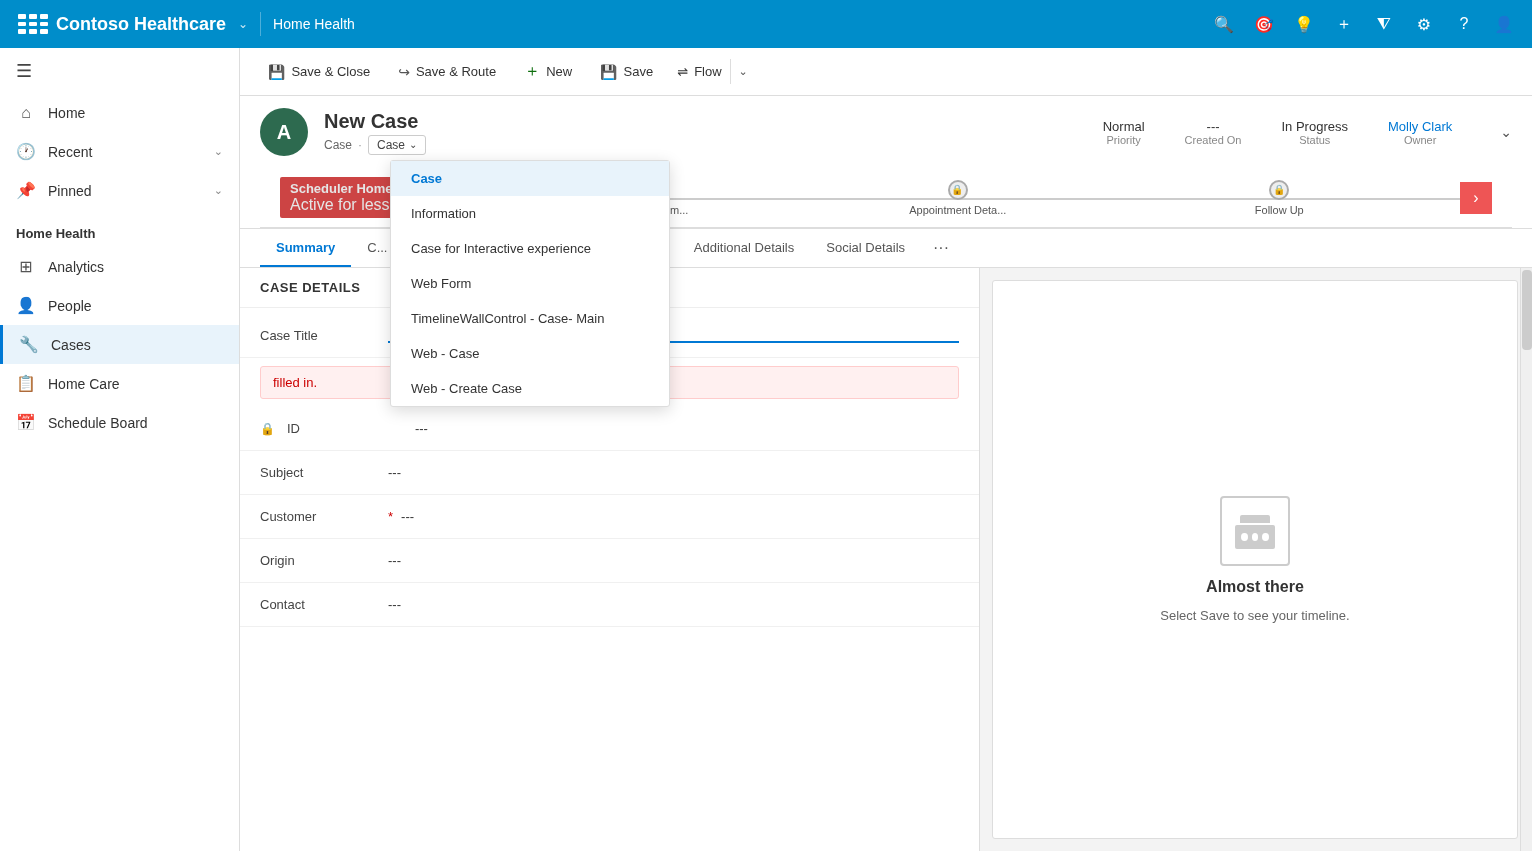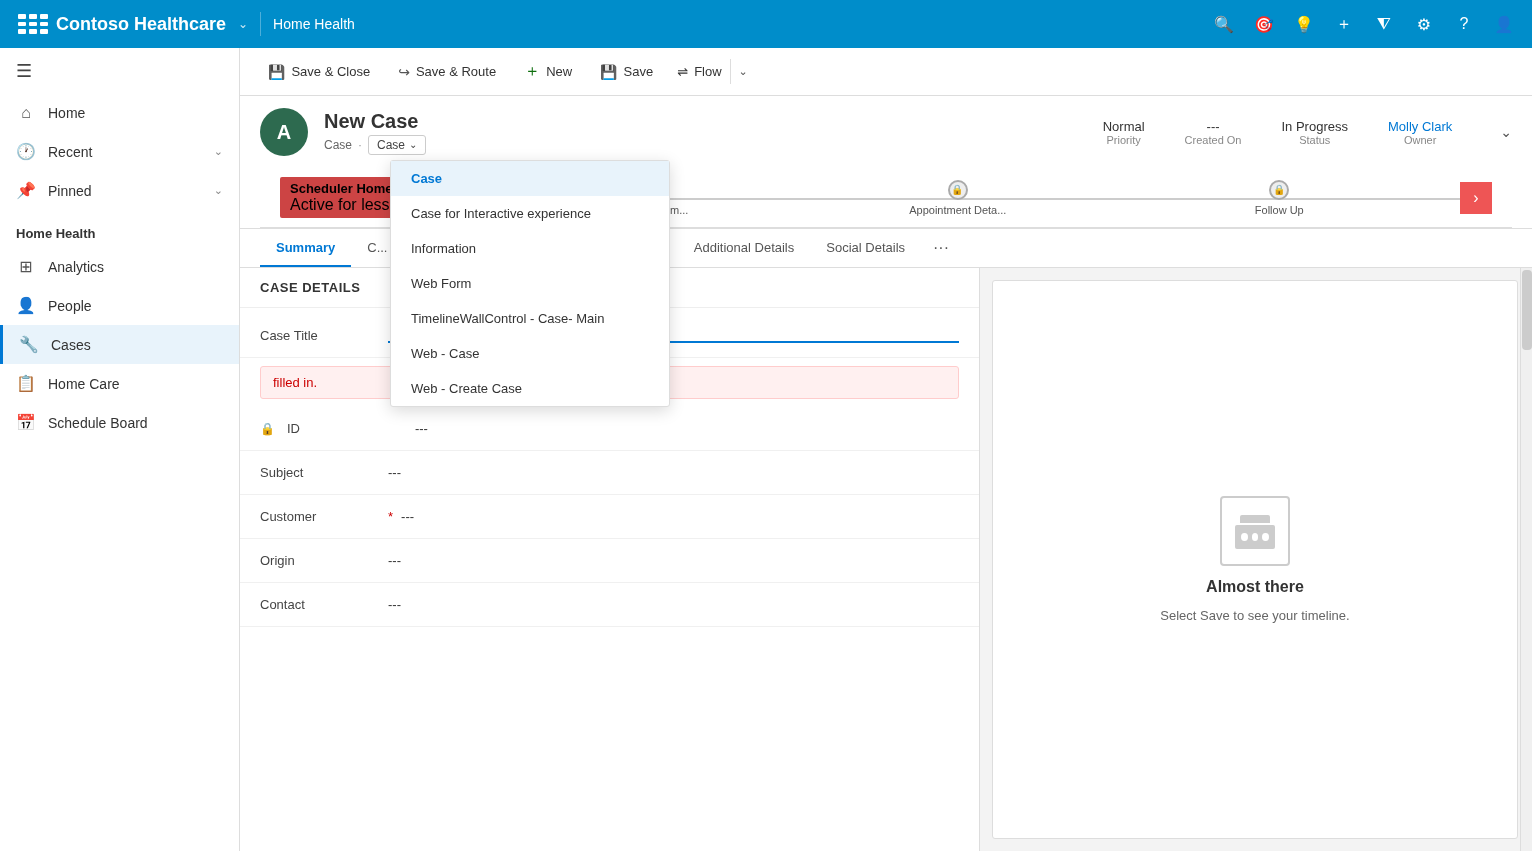--- a/index.html
+++ b/index.html
@@ -111,21 +111,21 @@
     .record-meta-value.link { color: #0078d4; cursor: pointer; }
     .record-meta-chevron { font-size: 14px; color: #555; cursor: pointer; margin-left: 8px; }
 
     
     .process-bar {
       display: flex; align-items: center; padding: 0 20px;
       background: white; border-bottom: 1px solid #ddd;
       height: 60px; position: relative; overflow: hidden;
     }
     .scheduler-badge {
-      background: #c44; color: #000000; padding: 4px 10px;
+      background: #c44; color: #e5e5e5; padding: 4px 10px;
       font-size: 12px; border-radius: 2px; margin-right: 16px;
       min-width: 130px;
     }
     .scheduler-badge .badge-title { font-weight: 600; font-size: 13px; }
     .scheduler-badge .badge-sub { font-size: 16px; }
     .process-steps {
       display: flex; flex: 1; align-items: center; position: relative;
       padding: 0 20px;
     }
     .process-line { position: absolute; top: 50%; left: 0; right: 0; height: 2px; background: #ccc; z-index: 0; }
@@ -472,24 +472,24 @@
 
     </div>
   </div>
 </div>
 
 <div class="dropdown-overlay">
   <div class="dropdown-item active">
     <span>Case</span>
   </div>
   <div class="dropdown-item">
+    <span>Information</span>
+  </div>
+  <div class="dropdown-item">
     <span>Case for Interactive experience</span>
-  </div>
-  <div class="dropdown-item">
-    <span>Information</span>
   </div>
   <div class="dropdown-item">
     <span>Web Form</span>
   </div>
   <div class="dropdown-item">
     <span>TimelineWallControl - Case- Main</span>
   </div>
   <div class="dropdown-item">
     <span>Web - Case</span>
   </div>

